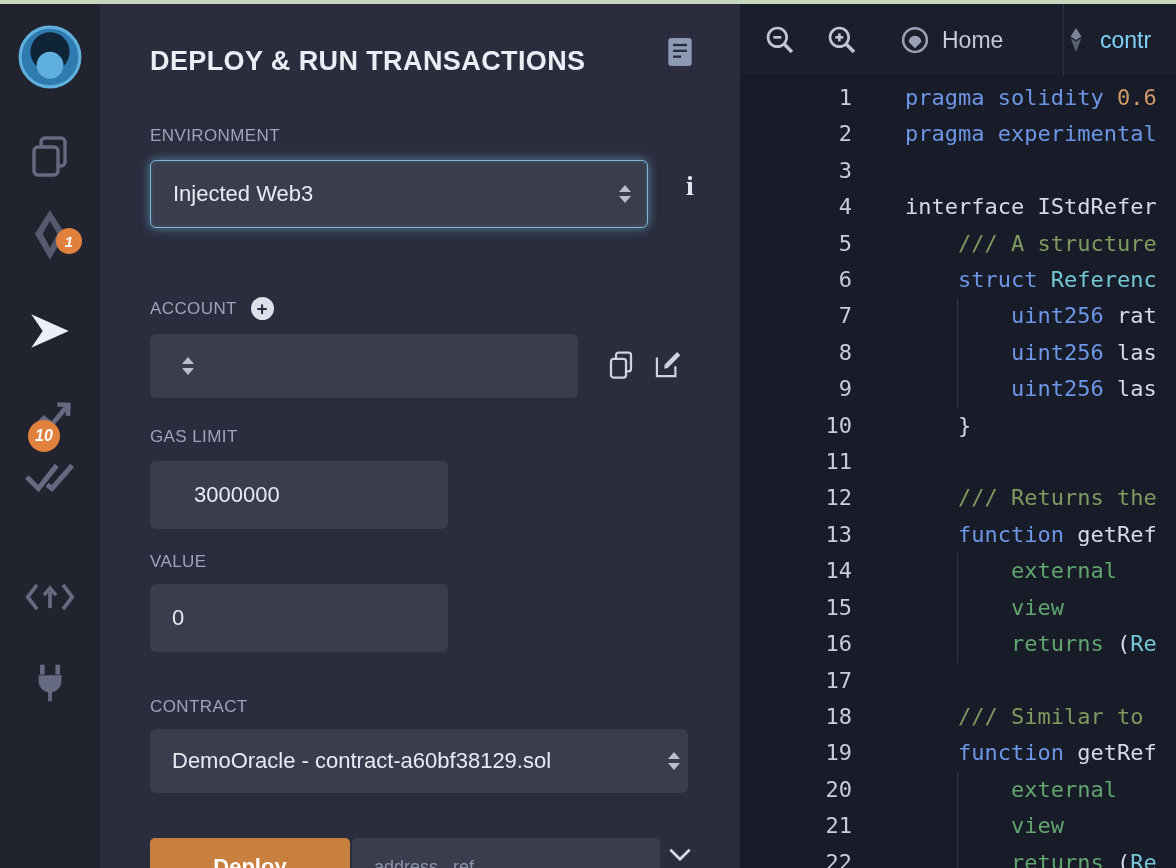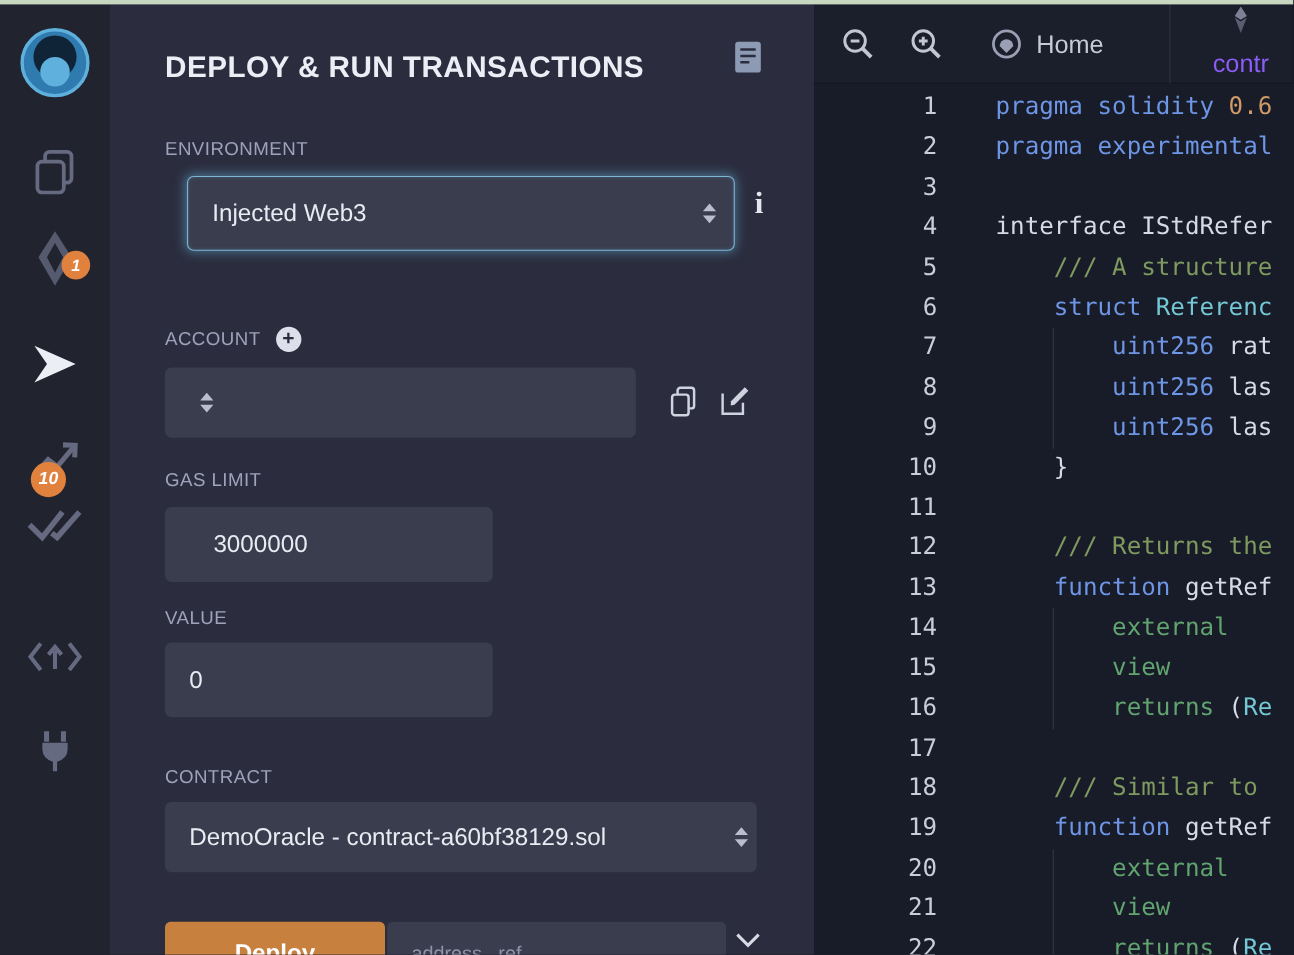--- a/index.html
+++ b/index.html
@@ -27,21 +27,21 @@
   .field-label { position:absolute; left:50px; font-size:17px; letter-spacing:0.4px; color:#9fa2bb;
                  display:flex; align-items:center; gap:14px; }
   .sel, .inp { position:absolute; background:#3a3d4e; border-radius:6px; color:#e9ebf3;
                display:flex; align-items:center; font-size:22px; }
   .sel { justify-content:space-between; padding:0 16px 0 22px; cursor:pointer; }
   .inp input { width:100%; height:100%; background:transparent; border:none; outline:none;
                color:#e9ebf3; font-size:22px; font-family:"Liberation Sans",sans-serif; padding:0 22px; }
 
   .env-select { left:50px; top:156px; width:498px; height:68px;
                 border:1.5px solid #7cb6d6;
-                box-shadow:0 0 10px 1px rgba(104,174,213,0.55), inset 0 0 4px rgba(104,174,213,0.25);margin-left:20px; }
+                box-shadow:0 0 10px 1px rgba(104,174,213,0.55), inset 0 0 4px rgba(104,174,213,0.25); }
   .sel-text { white-space:nowrap; overflow:hidden; }
 
   .updown { display:flex; flex-direction:column; gap:4px; align-items:center; flex:0 0 auto; margin-left:10px; }
   .updown i { display:block; width:0; height:0; border-left:6px solid transparent; border-right:6px solid transparent; }
   .updown .up { border-bottom:7px solid #b9bdcc; }
   .updown .dn { border-top:7px solid #b9bdcc; }
 
   .info-i { position:absolute; left:578px; top:166px; width:24px; height:34px; color:#e4e7ef;
             font-family:"Liberation Serif",serif; font-weight:700; font-size:28px; text-align:center; cursor:pointer; }
 
@@ -74,21 +74,21 @@
   
   .editor { position:absolute; top:4px; left:740px; width:436px; height:864px; background:#181b28; }
   .editor::before { content:""; position:absolute; left:-2px; top:0; width:2px; height:100%; background:#0e0f16; }
   .tabbar { position:absolute; top:0; left:0; width:436px; height:72px; background:#1b1e2b;
             border-bottom:1px solid #141622; }
   .tab-div { position:absolute; top:0; width:1px; height:72px; background:#2b2f45; }
   .zoom-btn { position:absolute; top:20px; cursor:pointer; }
   .tab { position:absolute; top:0; height:72px; display:flex; align-items:center; gap:12px; cursor:pointer;
          color:#c6c9d6; font-size:23px; }
   .tab-home { left:160px; }
-  .tab-contract { left:340px; width:96px; overflow:hidden; color:#8b5cf6;flex-direction:column; }
+  .tab-contract { left:324px; width:96px; overflow:hidden; color:#7dd3fc; }
 
   .codearea { position:absolute; top:72px; left:0; width:436px; height:792px; overflow:hidden;
               font-family:"DejaVu Sans Mono", monospace; font-size:22px; line-height:36.4px; }
   .gutter { position:absolute; top:4px; left:0; width:112px; text-align:right; color:#c9cdd9; }
   .codelines { position:absolute; top:4px; left:165px; white-space:pre; color:#d6d9e6; }
   .cl { white-space:pre; }
   .guide { position:absolute; left:217px; width:1px; background:#31364b; }
   .tok-kw  { color:#6e96e6; }
   .tok-com { color:#7f9a5f; }
   .tok-mod { color:#61a46f; }

